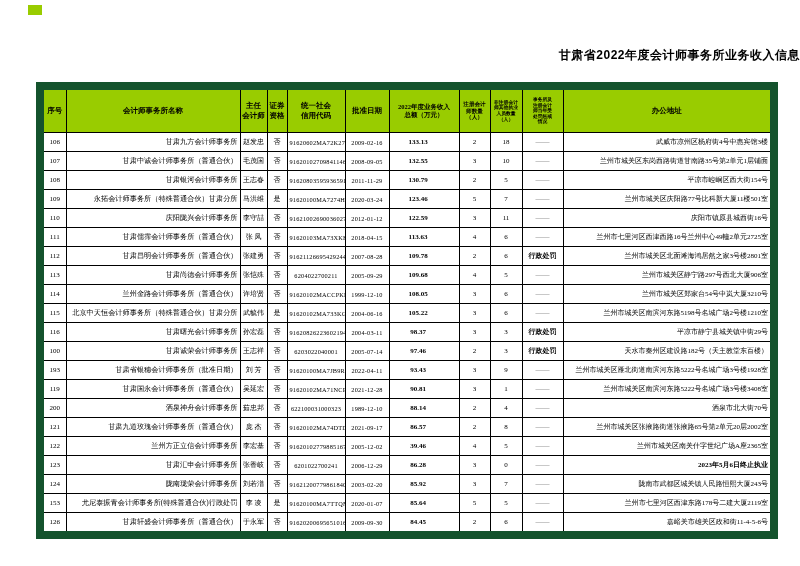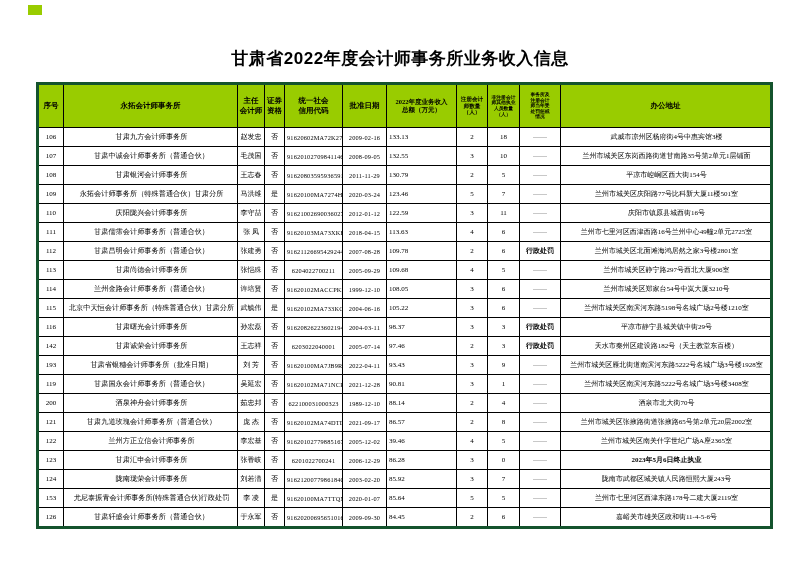--- a/index.html
+++ b/index.html
@@ -3,42 +3,42 @@
 <meta charset="utf-8">
 <style>
   html,body{margin:0;padding:0;}
   body{
     width:800px;height:566px;background:#ffffff;position:relative;
     font-family:"Liberation Serif","DejaVu Serif",serif;color:#000;
     overflow:hidden;
   }
   .corner-mark{position:absolute;left:28px;top:5px;width:14px;height:10px;background:#99cc00;}
   .title{
-    position:absolute;top:47px;left:0;width:100%;text-align:center;
-    font-size:17px;font-weight:bold;letter-spacing:.5px;
+    position:absolute;top:47px;left:0;width:100%;text-align:right;
+    font-size:12px;font-weight:bold;letter-spacing:.5px;
     font-family:"Liberation Sans","DejaVu Sans",sans-serif;
   }
   table{
     position:absolute;left:36px;top:82px;width:734px;
     border-collapse:collapse;table-layout:fixed;
-    border:3px solid #14532d;
+    border:8px solid #14532d;
   }
   th,td{border:1px solid #000;overflow:hidden;white-space:nowrap;}
   thead th{
     background:#99cc00;height:42px;padding:0 1px;
     font-size:7.5px;font-weight:bold;text-align:center;line-height:1.3;
     white-space:normal;
   }
   thead th.col6{font-size:6.5px;}
   thead th.col7{font-size:5.6px;line-height:1.2;}
   thead th.col8,thead th.col9{font-size:4.8px;line-height:1.15;}
   tbody td{height:18px;font-size:7px;padding:0 2px;}
   td.c{text-align:center;}
-  td.l{text-align:center;padding-left:4px;}
-  td.r{text-align:left;padding-right:14px;}
+  td.l{text-align:right;padding-left:4px;}
+  td.r{text-align:center;padding-right:14px;font-weight:bold;}
   td.name{font-size:7.2px;}
   td.code{font-size:6.3px;letter-spacing:.2px;}
   td.dash{color:#555;}
   td.bold{font-weight:bold;margin-left:9px;}
 </style>
 </head>
 <body>
 
 <div class="corner-mark"></div>
 
@@ -54,21 +54,21 @@
       <col style="width:44px">
     <col style="width:70px">
       <col style="width:31px">
       <col style="width:32px">
     <col style="width:41px">
       <col style="width:211px">
   </colgroup>
   <thead>
     <tr id="head-row">
         <th class="col0">序号</th>
-        <th class="col1">永拓会计师事务所</th>
+        <th class="col1">会计师事务所名称</th>
         <th class="col2">主任<br>会计师</th>
         <th class="col3">证券<br>资格</th>
         <th class="col4">统一社会<br>信用代码</th>
         <th class="col5">批准日期</th>
         <th class="col6">2022年度业务收入<br>总额（万元）</th>
         <th class="col7">注册会计<br>师数量<br>（人）</th>
         <th class="col8">非注册会计<br>师其他执业<br>人员数量<br>（人）</th>
         <th class="col9">事务所及<br>注册会计<br>师当年受<br>处罚惩戒<br>情况</th>
         <th class="col10">办公地址</th>
       </tr>
@@ -211,21 +211,21 @@
         <td class="c">否</td>
         <td class="c code">91620826223602194N</td>
         <td class="c code">2004-03-11</td>
         <td class="r">98.37</td>
         <td class="c">3</td>
         <td class="c">3</td>
         <td class="c bold">行政处罚</td>
         <td class="l">平凉市静宁县城关镇中街29号</td>
       </tr>
       <tr>
-        <td class="c">142</td>
+        <td class="c">100</td>
         <td class="l name">甘肃诚荣会计师事务所</td>
         <td class="c">王志祥</td>
         <td class="c">否</td>
         <td class="c code">6203022040001</td>
         <td class="c code">2005-07-14</td>
         <td class="r">97.46</td>
         <td class="c">2</td>
         <td class="c">3</td>
         <td class="c bold">行政处罚</td>
         <td class="l">天水市秦州区建设路182号（天主教堂东百楼）</td>

